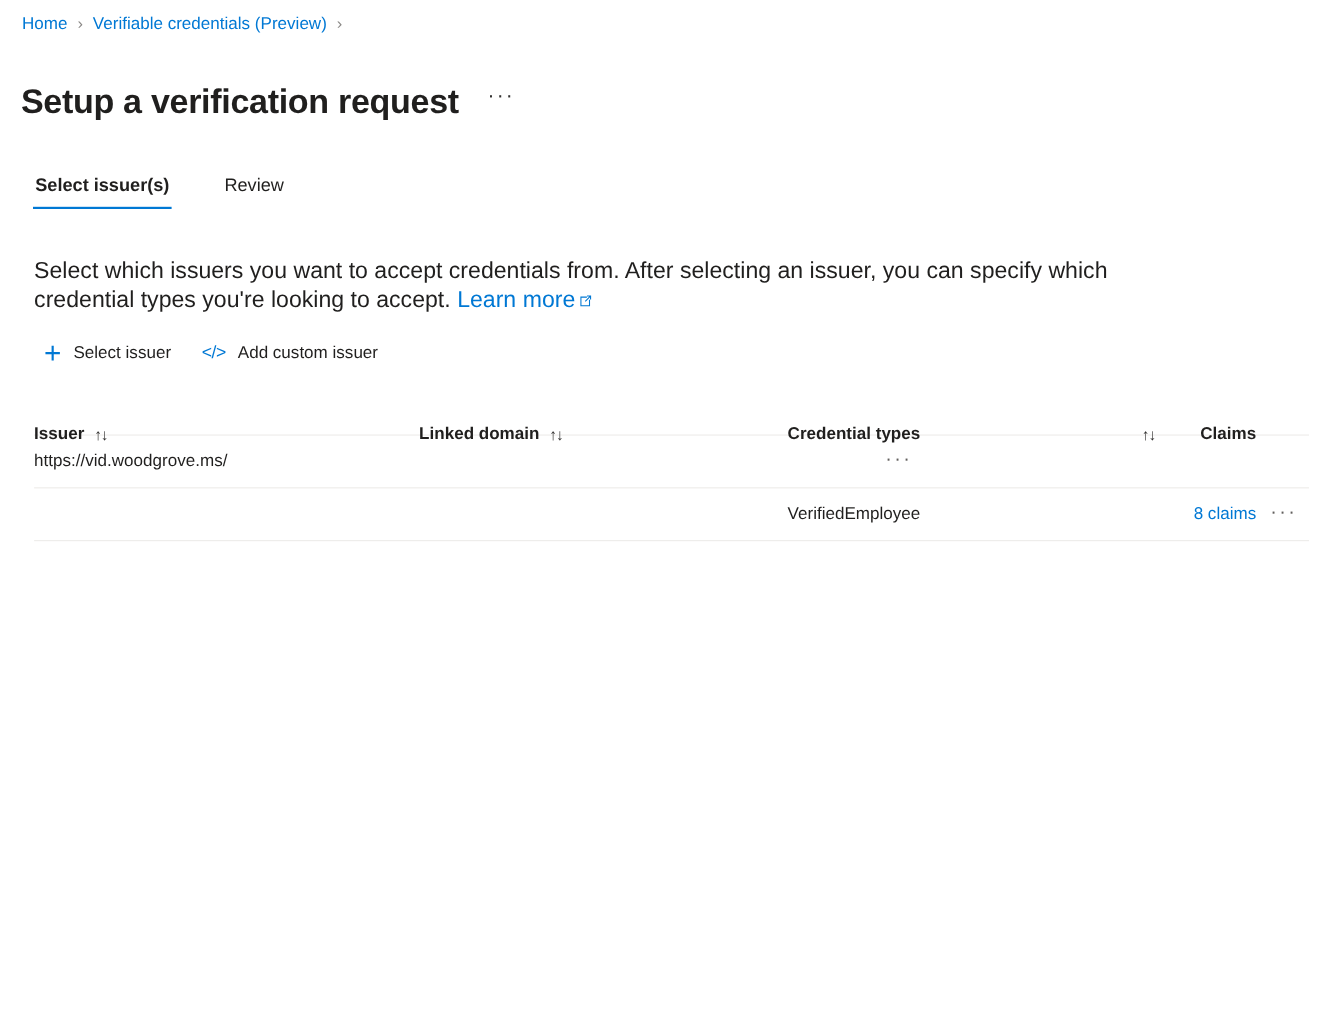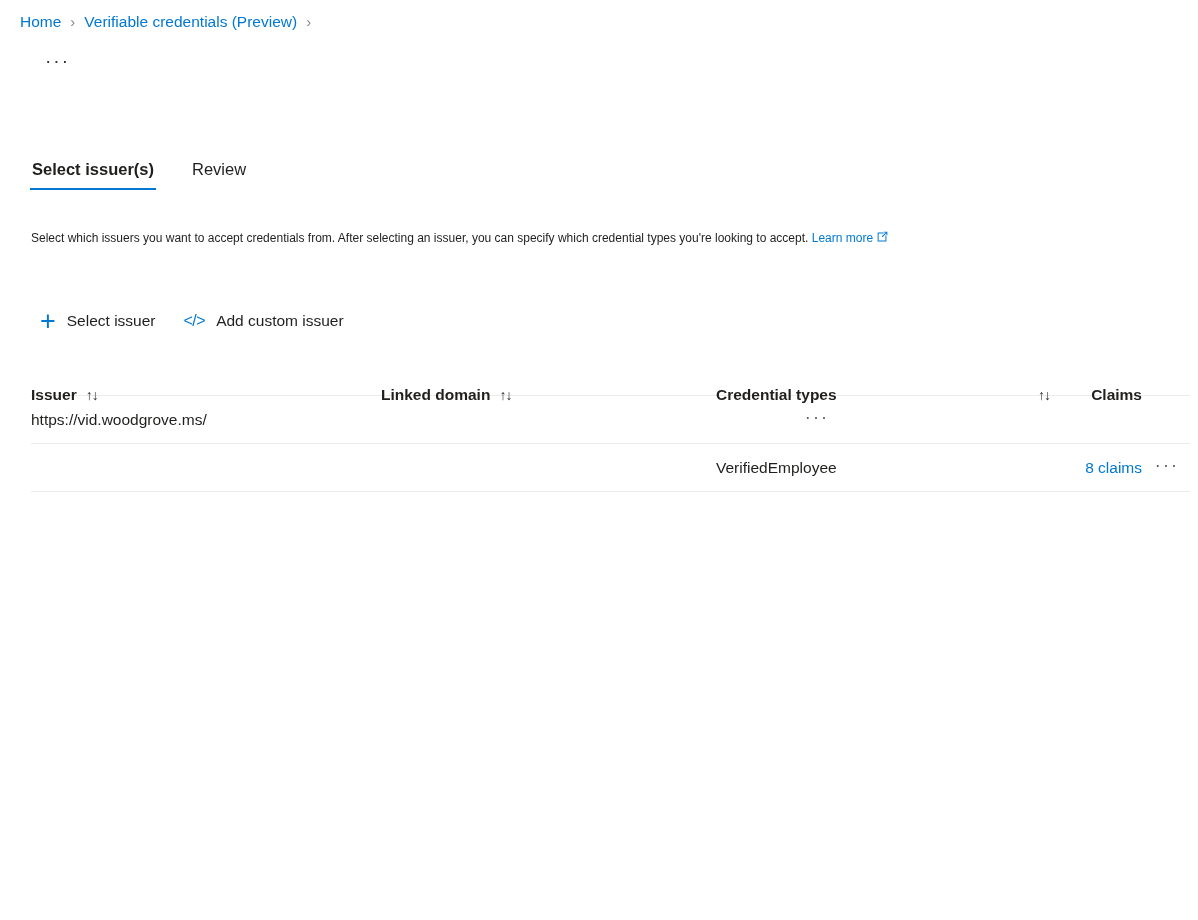--- a/index.html
+++ b/index.html
@@ -71,20 +71,21 @@
   }
 
   
   .tabs {
     position: absolute;
     left: 30px;
     top: 152px;
     display: flex;
     align-items: flex-end;
     height: 38px;
+    gap: 12px;
   }
   .tab {
     font-size: 16.5px;
     color: #201f1e;
     padding: 0 2px 10px 2px;
     margin-right: 34px;
     cursor: pointer;
     position: relative;
     line-height: 22px;
   }
@@ -100,21 +101,21 @@
     height: 2.5px;
     background: #0078d4;
   }
 
   
   .description {
     position: absolute;
     left: 31px;
     top: 213px;
     width: 1060px;
-    font-size: 12px;
+    font-size: 21px;
     line-height: 26px;
     color: #201f1e;
   }
   .inline-link {
     color: #0078d4;
     cursor: pointer;
     text-decoration: none;
     white-space: nowrap;
   }
   .ext-icon {
@@ -286,20 +287,21 @@
 <div id="page">
 
   <nav class="breadcrumb">
     <span class="crumb-link">Home</span>
     <span class="crumb-sep">›</span>
     <span class="crumb-link">Verifiable credentials (Preview)</span>
     <span class="crumb-sep">›</span>
   </nav>
 
   <div class="title-row">
+    <h1 class="page-title">Setup a verification request</h1>
     <span class="title-ellipsis">···</span>
   </div>
 
   <div class="tabs">
     <div class="tab active">Select issuer(s)</div>
     <div class="tab">Review</div>
   </div>
 
   <p class="description">
     <span>Select which issuers you want to accept credentials from. After selecting an issuer, you can specify which credential types you're looking to accept.</span>

